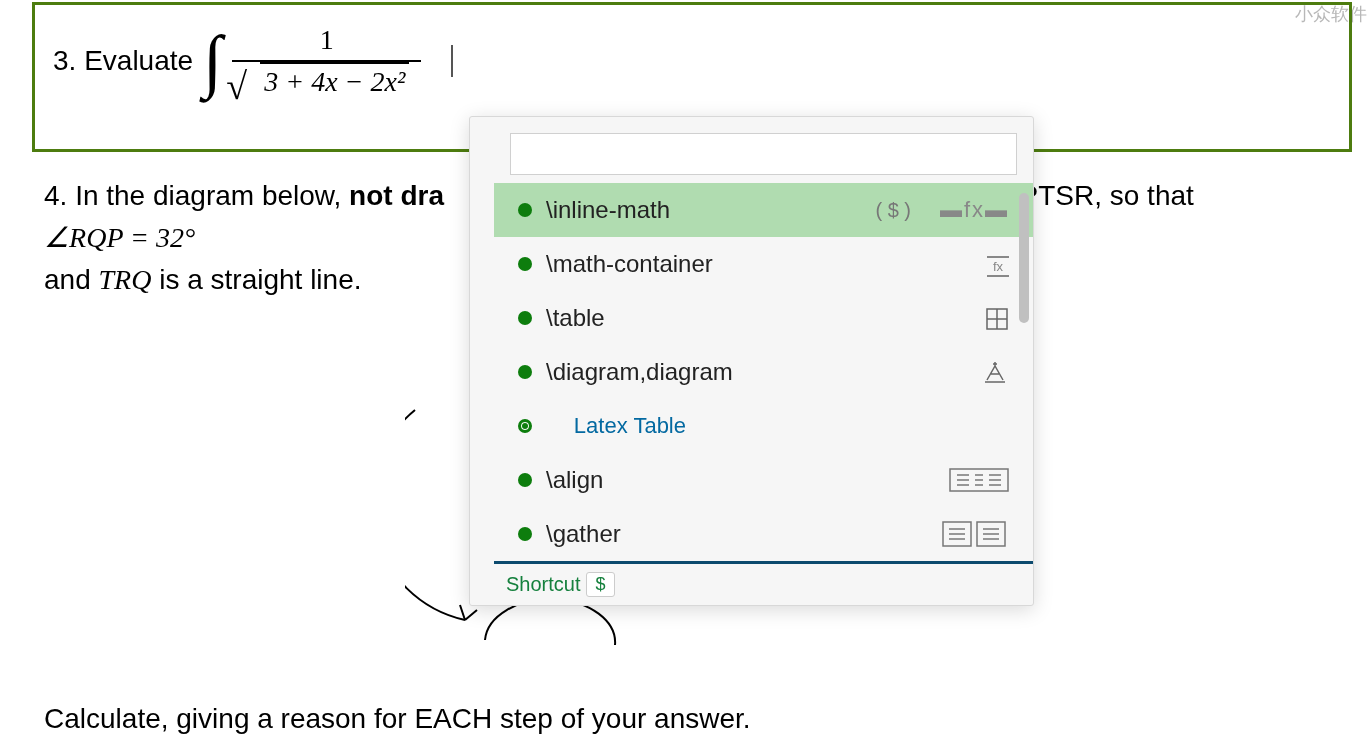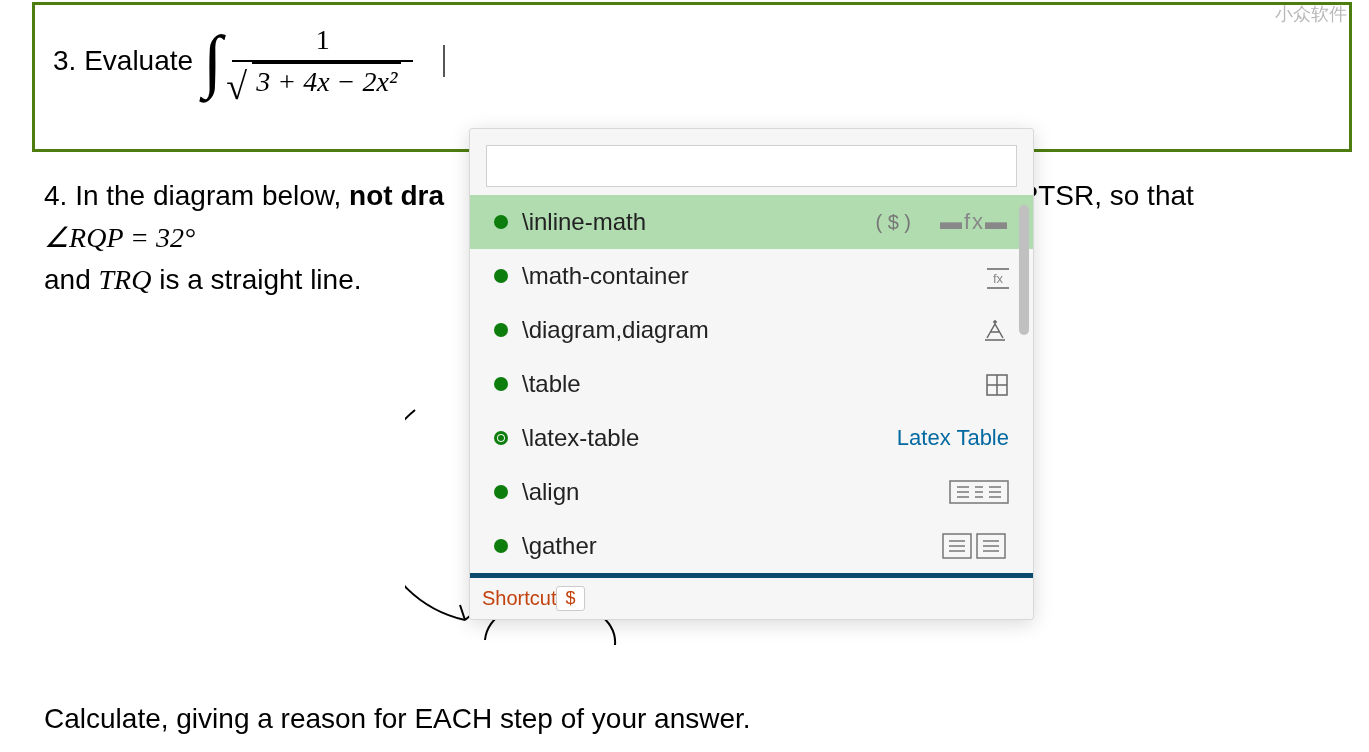--- a/index.html
+++ b/index.html
@@ -1,21 +1,21 @@
 <!DOCTYPE html>
 <html><head>
 <meta charset="utf-8">
 <style>
 * { box-sizing: border-box; margin: 0; padding: 0; }
 body { font-family: Arial, sans-serif; background: #fff; position: relative; width: 1369px; height: 752px; overflow: hidden; }
 
 .watermark {
   position: absolute;
   top: 2px;
-  right: 22px;
+  right: 2px;
   color: #b8b8b8;
   font-size: 18px;
 }
 
 .q3-box {
   position: absolute;
   left: 32px;
   top: 2px;
   width: 1320px;
   height: 150px;
@@ -50,21 +50,21 @@
   line-height: 1;
 }
 .sqrt-sym {
   position: relative;
   display: inline-block;
   font-family: 'Times New Roman', serif;
 }
 .sqrt-bar {
   border-top: 2px solid #000;
   padding: 2px 4px 0 4px;
-  margin-left: 8px;
+  margin-left: 16px;
 }
 .sqrt-tick {
   position: absolute;
   left: -18px;
   top: -2px;
   font-size: 38px;
 }
 
 .cursor {
   display: inline-block;
@@ -96,27 +96,28 @@
   position: absolute;
   left: 44px;
   top: 703px;
   font-size: 28px;
 }
 
 
 .popup {
   position: absolute;
   left: 469px;
-  top: 128px;
+  top: 116px;
   width: 565px;
   background: #f6f6f6;
   border: 1px solid #d8d8d8;
   border-radius: 3px;
   box-shadow: 0 4px 20px rgba(0,0,0,0.15);
   z-index: 10;
+  padding-left: 24px;
 }
 .popup-search {
   padding: 16px 16px 8px 16px;
 }
 .popup-search input {
   width: 100%;
   height: 42px;
   border: 1px solid #d0d0d0;
   font-size: 22px;
   padding: 4px 10px;
@@ -181,24 +182,25 @@
   right: 4px;
   top: 76px;
   width: 10px;
   height: 130px;
   background: #c0c0c0;
   border-radius: 5px;
 }
 
 .popup-footer {
   padding: 8px 12px;
-  border-top: 5px solid #0c4a6e;
+  border-top: 3px solid #0c4a6e;
   display: flex;
   align-items: center;
-  color: #c2410c;
+  gap: 6px;
+  color: #15803d;
   font-size: 20px;
 }
 .shortcut-key {
   border: 1px solid #ccc;
   border-radius: 3px;
   padding: 1px 8px;
   font-size: 18px;
   background: #fff;
 }
 
@@ -261,44 +263,43 @@
     </div>
 
     <div class="popup-item">
       <span class="bullet"></span>
       <span class="popup-label">\math-container</span>
       <span class="popup-icon"><span class="fx-box">fx</span></span>
     </div>
 
     <div class="popup-item">
       <span class="bullet"></span>
-      <span class="popup-label">\diagram,diagram</span>
-      <span class="popup-icon">
-        <svg width="26" height="26">
-            <path d="M4 20 L12 6 L20 20 M8 14 L16 14 M12 6 L12 2 M10 4 L14 4" stroke="#666" stroke-width="1.5" fill="none"></path>
-            <path d="M2 22 L22 22" stroke="#666" stroke-width="1.5"></path>
-          </svg>
-      </span>
-    </div>
-
-    <div class="popup-item">
-      <span class="bullet"></span>
       <span class="popup-label">\table</span>
       <span class="popup-icon">
         <svg width="24" height="24">
             <rect x="2" y="2" width="20" height="20" stroke="#666" stroke-width="1.5" fill="none"></rect>
             <line x1="12" y1="2" x2="12" y2="22" stroke="#666" stroke-width="1.5"></line>
             <line x1="2" y1="12" x2="22" y2="12" stroke="#666" stroke-width="1.5"></line>
           </svg>
       </span>
     </div>
 
     <div class="popup-item">
+      <span class="bullet"></span>
+      <span class="popup-label">\diagram,diagram</span>
+      <span class="popup-icon">
+        <svg width="26" height="26">
+            <path d="M4 20 L12 6 L20 20 M8 14 L16 14 M12 6 L12 2 M10 4 L14 4" stroke="#666" stroke-width="1.5" fill="none"></path>
+            <path d="M2 22 L22 22" stroke="#666" stroke-width="1.5"></path>
+          </svg>
+      </span>
+    </div>
+
+    <div class="popup-item">
       <span class="bullet ring"></span>
-      <span class="popup-label">\latex-table</span>
       <span class="popup-icon" style="width:140px; color:#0369a1;">Latex Table</span>
     </div>
 
     <div class="popup-item">
       <span class="bullet"></span>
       <span class="popup-label">\align</span>
       <span class="popup-icon">
         <svg width="60" height="28">
           <rect x="1" y="3" width="58" height="22" stroke="#777" stroke-width="1.5" fill="none"></rect>
           <line x1="8" y1="9" x2="20" y2="9" stroke="#777" stroke-width="1.5"></line>

